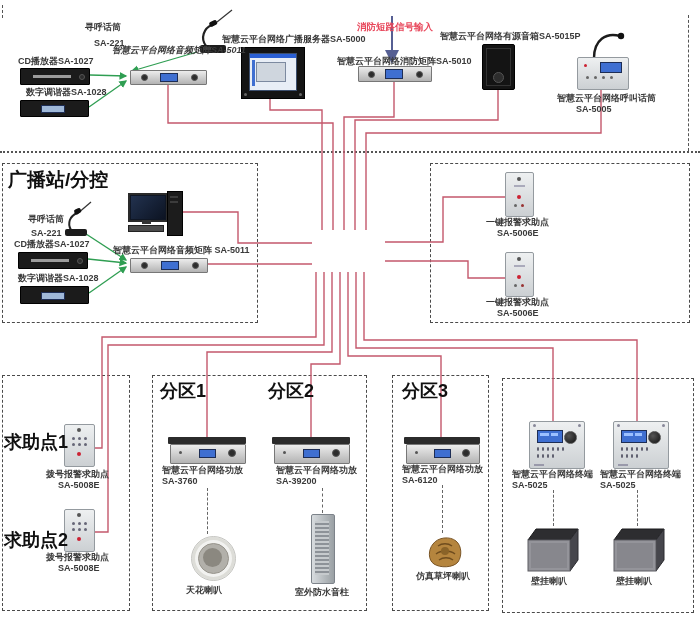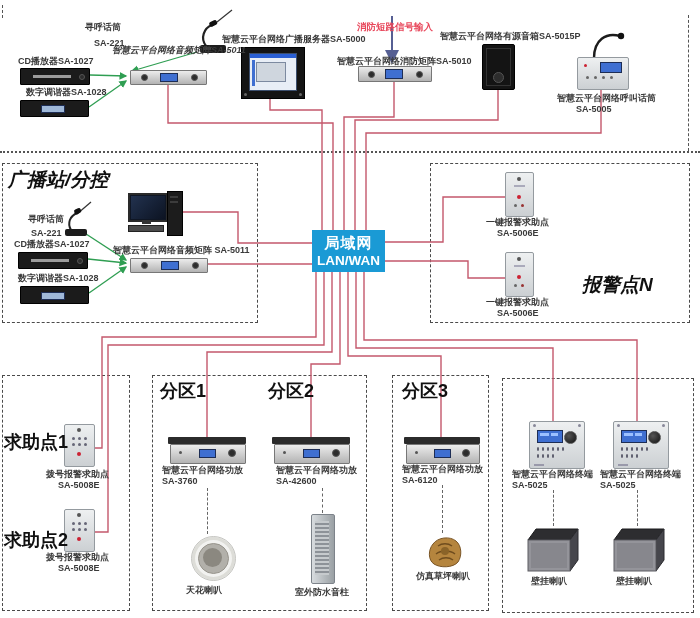--- a/index.html
+++ b/index.html
@@ -1,19 +1,19 @@
 <!DOCTYPE html>
 <html><head>
 <meta charset="utf-8">
 <style>
   html,body{margin:0;padding:0;background:#fff;}
   #stage{position:relative;width:700px;height:618px;background:#fff;overflow:hidden;
          font-family:"Liberation Sans","DejaVu Sans",sans-serif;}
   .lbl{position:absolute;font-weight:bold;font-size:9px;line-height:1.2;color:#3a3a3a;white-space:nowrap;}
-  .title{position:absolute;font-weight:bold;font-size:19px;color:#101010;white-space:nowrap;font-style:italic;}
+  .title{position:absolute;font-weight:bold;font-size:19px;color:#101010;white-space:nowrap;}
   .title-sm{position:absolute;font-weight:bold;font-size:18px;color:#101010;white-space:nowrap;}
   .box{position:absolute;border:1.5px dashed #4a4a4a;}
   .vdash{position:absolute;width:0;border-left:1.5px dashed #666;}
   .wires{position:absolute;left:0;top:0;z-index:1;}
   .dev{position:absolute;z-index:2;}
   .lbl,.title,.title-sm{z-index:3;}
   
   .rack-black{background:#1b1b1b;border:1px solid #000;border-radius:1px;}
   .rack-silver{background:linear-gradient(#ececec,#b3b3b3);border:1px solid #777;border-radius:1px;}
   .lcd{position:absolute;background:#3f6fd1;border:1px solid #1d2d55;}
@@ -184,45 +184,40 @@
   <div class="dev rack-silver" style="left:130px;top:258px;width:76px;height:13px;">
     <div class="lcd" style="left:30px;top:2px;width:16px;height:7px;"></div>
     <div class="knob" style="left:10px;top:3px;width:5px;height:5px;"></div>
     <div class="knob" style="right:8px;top:3px;width:5px;height:5px;"></div>
   </div>
   <div class="lbl" style="left:18px;top:273px;">数字调谐器SA-1028</div>
   <div class="dev rack-black" style="left:20px;top:286px;width:67px;height:16px;">
     <div class="lcd" style="left:20px;top:5px;width:22px;height:6px;background:#9fb8d8;"></div>
   </div>
 
-  <div id="lan">
-    <div class="l1">局域网</div>
-    <div class="l2">LAN/WAN</div>
-  </div>
 
   <div class="dev panel" style="left:505px;top:172px;width:27px;height:43px;">
     <div class="dot" style="left:11px;top:4px;width:4px;height:4px;background:#555;"></div>
     <div style="position:absolute;left:8px;top:12px;width:11px;height:2px;background:#aab;"></div>
     <div class="dot" style="left:11px;top:22px;width:4px;height:4px;background:#c23;"></div>
     <div class="dot" style="left:8px;top:31px;width:3px;height:3px;background:#666;"></div>
     <div class="dot" style="left:15px;top:31px;width:3px;height:3px;background:#933;"></div>
   </div>
   <div class="lbl" style="left:486px;top:217px;">一键报警求助点</div>
   <div class="lbl" style="left:497px;top:228px;">SA-5006E</div>
 
   <div class="dev panel" style="left:505px;top:252px;width:27px;height:43px;">
     <div class="dot" style="left:11px;top:4px;width:4px;height:4px;background:#555;"></div>
     <div style="position:absolute;left:8px;top:12px;width:11px;height:2px;background:#aab;"></div>
     <div class="dot" style="left:11px;top:22px;width:4px;height:4px;background:#c23;"></div>
     <div class="dot" style="left:8px;top:31px;width:3px;height:3px;background:#666;"></div>
     <div class="dot" style="left:15px;top:31px;width:3px;height:3px;background:#933;"></div>
   </div>
   <div class="lbl" style="left:486px;top:297px;">一键报警求助点</div>
   <div class="lbl" style="left:497px;top:308px;">SA-5006E</div>
-  <div class="title" style="left:582px;top:272px;">报警点N</div>
 
   <div class="title-sm" style="left:4px;top:430px;">求助点1</div>
   <div class="dev panel" style="left:64px;top:424px;width:29px;height:41px;">
     <div class="dot" style="left:12px;top:3px;width:4px;height:4px;background:#555;"></div>
     <div class="dot" style="left:7px;top:12px;width:3px;height:3px;background:#667;"></div>
     <div class="dot" style="left:13px;top:12px;width:3px;height:3px;background:#667;"></div>
     <div class="dot" style="left:19px;top:12px;width:3px;height:3px;background:#667;"></div>
     <div class="dot" style="left:7px;top:18px;width:3px;height:3px;background:#667;"></div>
     <div class="dot" style="left:13px;top:18px;width:3px;height:3px;background:#667;"></div>
     <div class="dot" style="left:19px;top:18px;width:3px;height:3px;background:#667;"></div>
@@ -266,21 +261,21 @@
   <div class="title-sm" style="left:268px;top:379px;">分区2</div>
   <div class="dev" style="left:274px;top:437px;width:74px;height:25px;">
     <div style="position:absolute;left:-2px;top:0;width:78px;height:7px;background:#2b2b2b;border-radius:1px;"></div>
     <div class="rack-silver" style="position:absolute;left:0;top:7px;width:74px;height:18px;">
       <div class="lcd" style="left:28px;top:4px;width:15px;height:7px;"></div>
       <div class="knob" style="right:9px;top:4px;width:6px;height:6px;"></div>
       <div class="dot" style="left:8px;top:6px;width:3px;height:3px;background:#555;"></div>
     </div>
   </div>
   <div class="lbl" style="left:276px;top:465px;">智慧云平台网络功放</div>
-  <div class="lbl" style="left:276px;top:476px;">SA-42600</div>
+  <div class="lbl" style="left:276px;top:476px;">SA-39200</div>
   <div class="vdash" style="left:322px;top:488px;height:25px;"></div>
   <div class="dev" style="left:311px;top:514px;width:22px;height:68px;background:linear-gradient(90deg,#d8dcdf,#9aa0a4);border:1px solid #7d838a;border-radius:2px;">
     <div class="grille" style="position:absolute;left:3px;top:6px;width:14px;height:54px;"></div>
   </div>
   <div class="lbl" style="left:295px;top:587px;">室外防水音柱</div>
 
   <div class="title-sm" style="left:402px;top:379px;">分区3</div>
   <div class="dev" style="left:406px;top:437px;width:72px;height:25px;">
     <div style="position:absolute;left:-2px;top:0;width:76px;height:7px;background:#2b2b2b;border-radius:1px;"></div>
     <div class="rack-silver" style="position:absolute;left:0;top:7px;width:72px;height:18px;">

